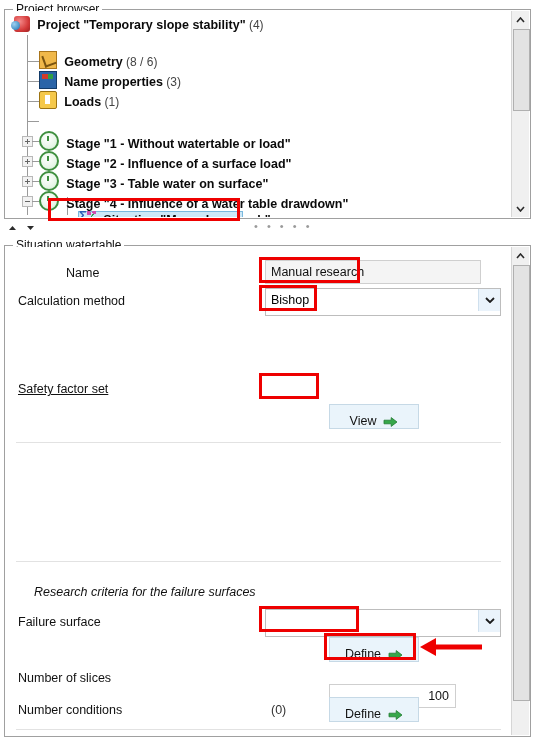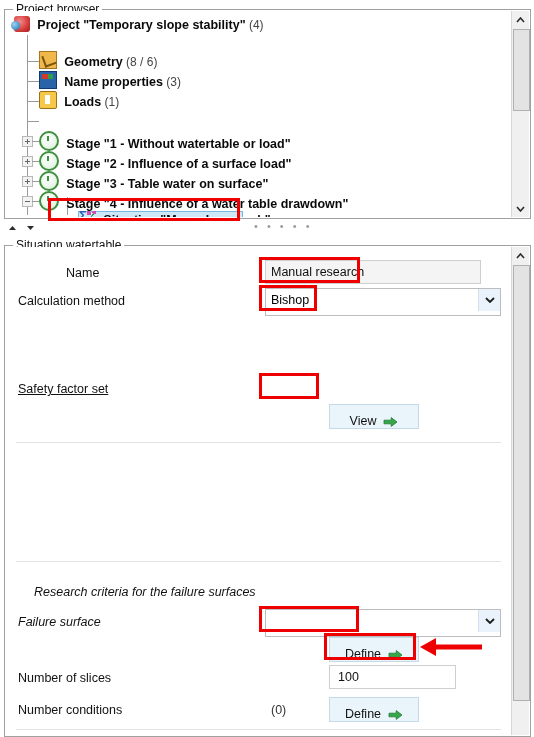--- a/index.html
+++ b/index.html
@@ -123,21 +123,21 @@
   .plabel { position:absolute; font-size:12.5px; color:#111; white-space:nowrap; }
   .pitalic { font-style:italic; }
   .divider { position:absolute; left:10px; width:485px; border-top:1px solid #e2e2e2; }
 
   .field {
     position:absolute; box-sizing:border-box;
     border:1px solid #cfcfcf; background:#ffffff; height:24px;
     font-size:12.5px; line-height:22px; padding-left:5px; color:#111;
   }
   .field.readonly { background:#f4f4f4; }
-  .field.num { text-align:left; padding-right:6px; padding-left:8px; }
+  .field.num { text-align:right; padding-right:6px; padding-left:8px;margin-top:19px; }
   .combo { position:absolute; box-sizing:border-box; height:28px;
            border:1px solid #bdbdbd; background:#ffffff; }
   .combo .ctext { position:absolute; left:5px; top:0; line-height:22px; font-size:12.5px; }
   .combo .carrow {
     position:absolute; right:0; top:0; width:21px; height:22px;
     background:#eaf3fb; border-left:1px solid #cfe0ee;
     display:flex; align-items:center; justify-content:center;
     font-size:10px; color:#1c1c1c;
   }
   .btn {
@@ -290,21 +290,21 @@
             <path d="M1 4.2 L8.2 4.2 L8.2 1.6 L14 6 L8.2 10.4 L8.2 7.8 L1 7.8 Z" fill="#36a84a" stroke="#1f7a30" stroke-width="0.8"></path>
           </svg>
         </span>
       </div>
 
       <div class="divider" style="top:195px;"></div>
       <div class="divider" style="top:314px;"></div>
 
       <div class="plabel pitalic" style="left:12px; top:338px;margin-left:16px;">Research criteria for the failure surfaces</div>
 
-      <div class="plabel" style="left:12px; top:368px;font-style:italic;">Failure surface</div>
+      <div class="plabel" style="left:12px; top:368px;">Failure surface</div>
       <div class="combo" style="left:259px; top:362px; width:236px;">
         <span class="carrow">
           <svg width="10" height="6" viewBox="0 0 10 6">
               <path d="M1 1 L5 5 L9 1" stroke="#1c1c1c" stroke-width="1.8" fill="none"></path>
             </svg>
         </span>
       </div>
 
       <div class="btn" style="left:323px; top:390px; width:90px;">
         <span>Define</span>

